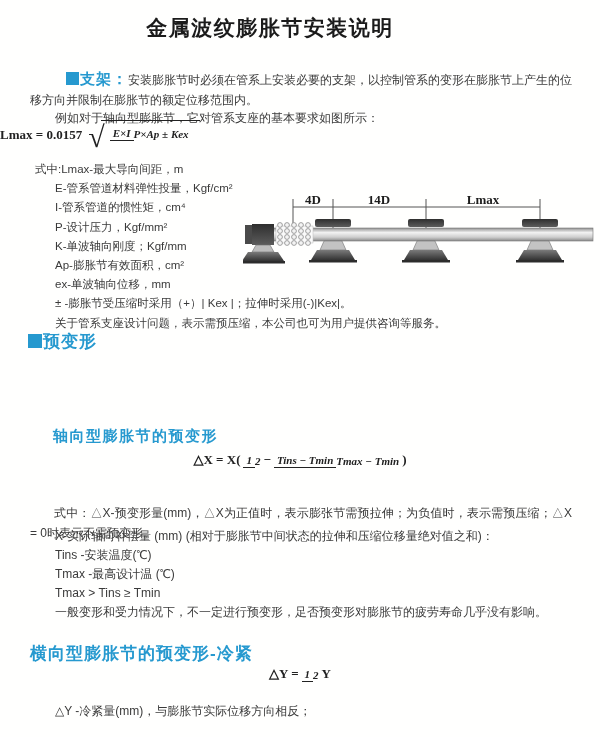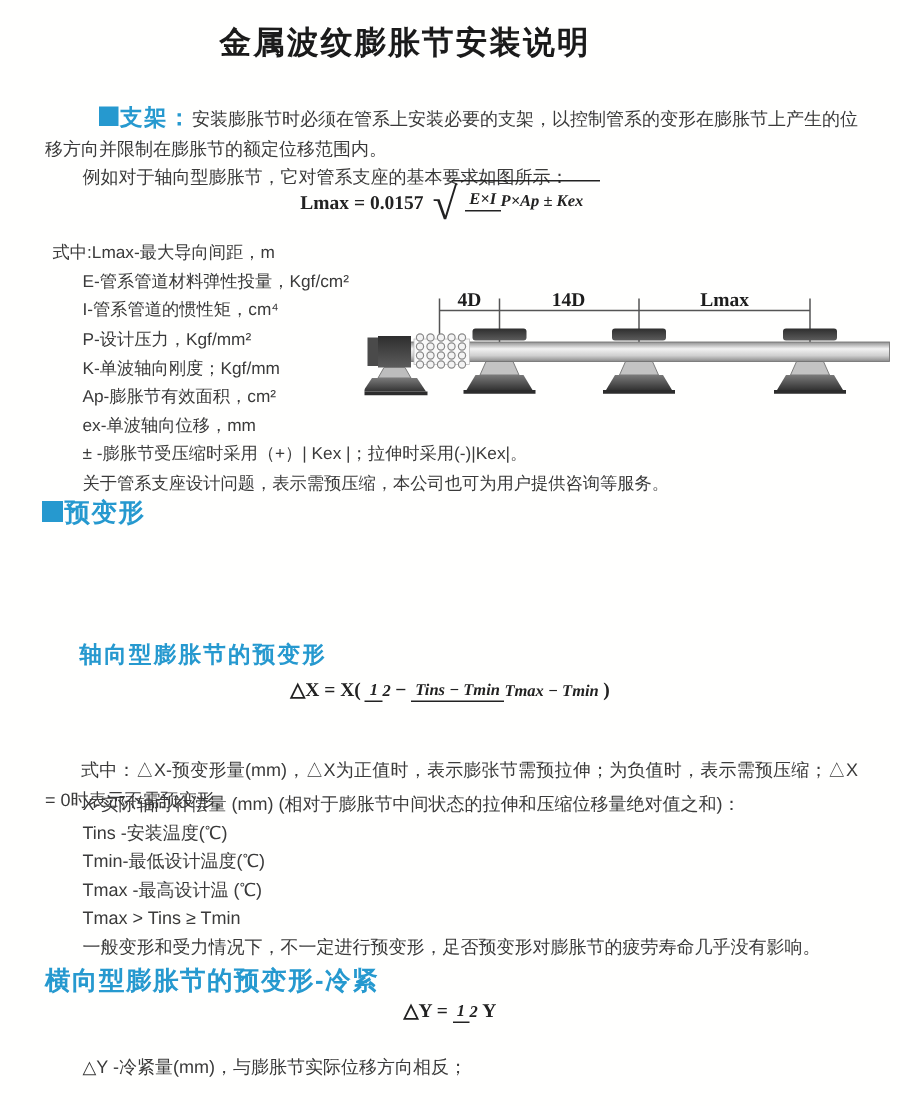--- a/index.html
+++ b/index.html
@@ -12,21 +12,21 @@
     font-size:21px;font-weight:bold;color:#1b1b1b;letter-spacing:1.5px;
   }
   .para{position:absolute;font-size:12px;line-height:19.5px;text-align:justify;color:#3a3a3a;}
   #para-zhijia{top:57px;left:30px;width:542px;text-indent:36px;}
   #para-example{top:97px;left:55px;width:500px;text-align:left;}
   .sec-label{color:#2699cf;font-size:15px;font-weight:bold;letter-spacing:1px;}
   .sq{display:inline-block;width:13px;height:13px;background:#2699cf;margin-right:1px;vertical-align:-1px;}
   .sq-big{display:inline-block;width:14px;height:14px;background:#2699cf;margin-right:1px;vertical-align:-1px;}
 
   .formula{position:absolute;font-family:"Liberation Serif",serif;font-weight:bold;color:#222;font-size:13px;}
-  #formula-lmax{top:120px;left:0;width:600px;text-align:center;}
+  #formula-lmax{top:120px;left:0;width:600px;text-align:left;}
   #formula-dx{top:452px;left:0;width:600px;text-align:center;}
   #formula-dy{top:666px;left:0;width:600px;text-align:center;}
 
   .frac{display:inline-flex;flex-direction:row;align-items:center;vertical-align:middle;
         font-size:11px;line-height:1.15;margin:0 3px;font-style:italic;}
   .frac .fnum{border-bottom:1px solid #222;padding:0 3px 1px;}
   .frac .fden{padding-top:1px;}
   .root{display:inline-flex;align-items:stretch;vertical-align:middle;margin-left:6px;}
   .rad{font-size:30px;line-height:1.1;align-self:flex-start;margin-right:-4px;font-weight:400;}
   .radbox{border-top:1.5px solid #222;padding:4px 8px 0 6px;}
@@ -178,21 +178,20 @@
         <span class="fnum">Tins − Tmin</span>
         <span class="fden">Tmax − Tmin</span>
       </span><span>)</span>
   </div>
 
   <p class="para" id="para-shizhong">式中：△X-预变形量(mm)，△X为正值时，表示膨张节需预拉伸；为负值时，表示需预压缩；△X = 0时表示不需预变形。</p>
 
   <div id="axial-lines">
     <div>X-实际轴向补偿量 (mm) (相对于膨胀节中间状态的拉伸和压缩位移量绝对值之和)：</div>
     <div>Tins -安装温度(℃)</div>
-    <div>Tmin-最低设计温度(℃)</div>
     <div>Tmax -最高设计温 (℃)</div>
     <div>Tmax &gt; Tins ≥ Tmin</div>
     <div>一般变形和受力情况下，不一定进行预变形，足否预变形对膨胀节的疲劳寿命几乎没有影响。</div>
   </div>
 
   <div class="sec-heading" id="h-lateral">横向型膨胀节的预变形-冷紧</div>
 
   <div class="formula" id="formula-dy">
     <span>△Y =</span><span class="frac">
         <span class="fnum">1</span>

